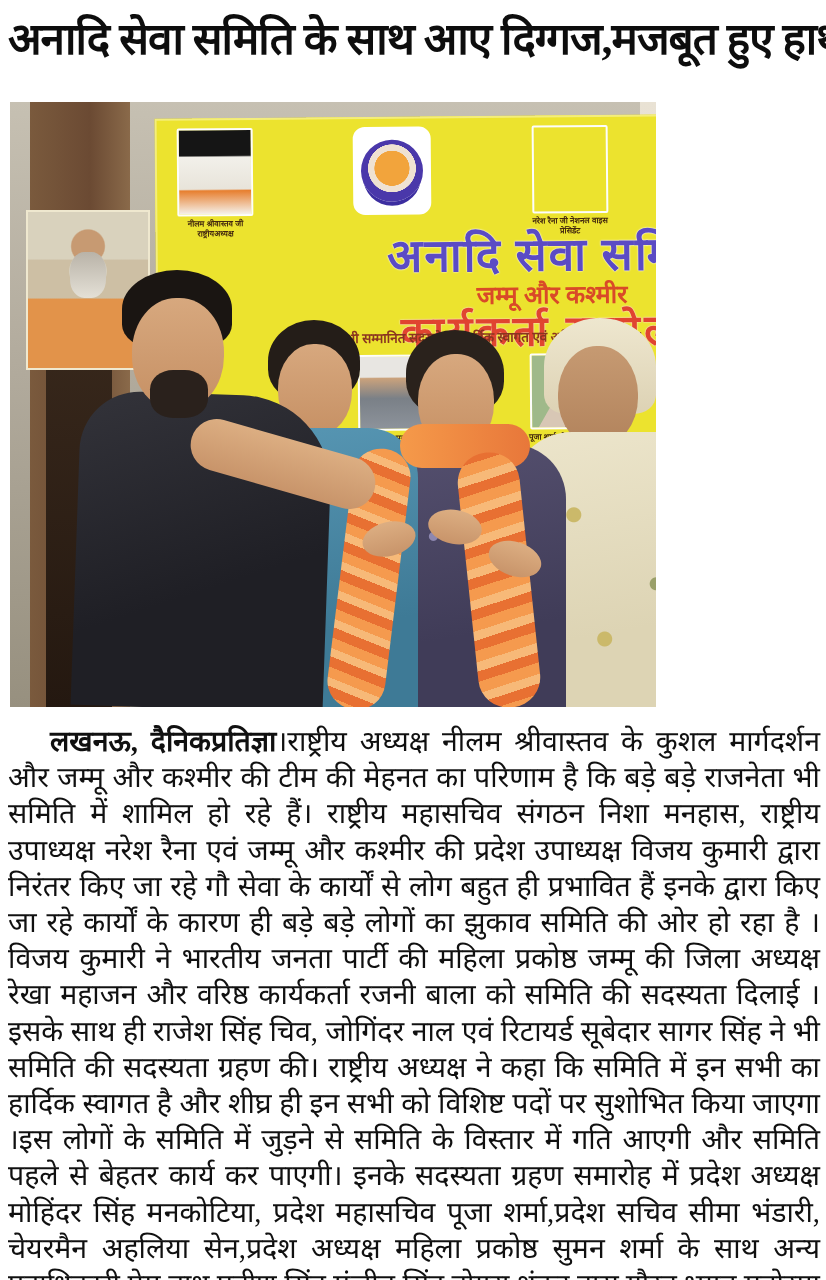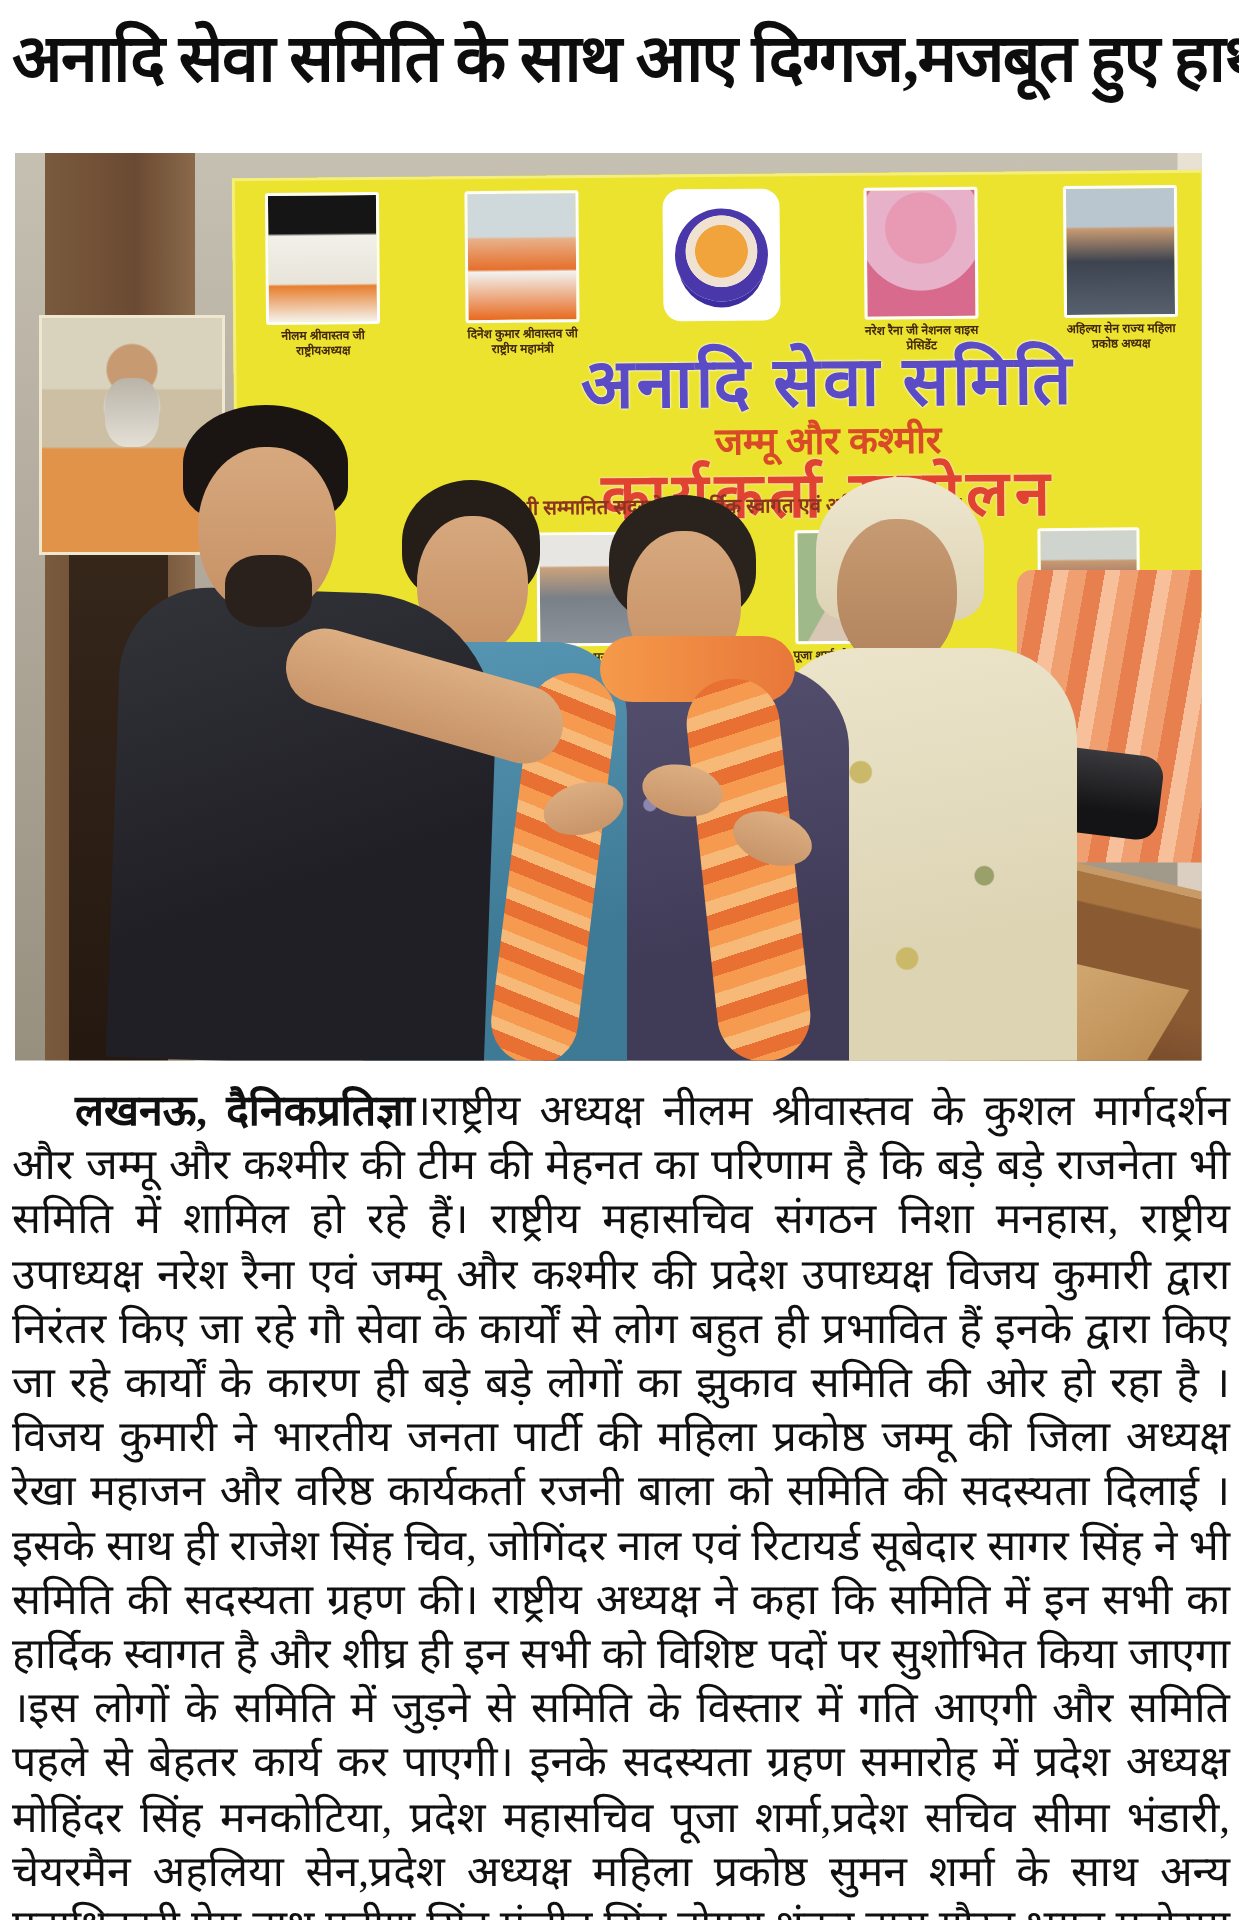--- a/index.html
+++ b/index.html
@@ -8,21 +8,21 @@
     font-family:"Liberation Serif",serif;overflow:hidden;
   }
   
   .headline{
     position:absolute;left:8px;top:12px;width:812px;
     font-size:44px;line-height:56px;font-weight:bold;color:#0d0d0d;
     white-space:nowrap;letter-spacing:-1px;
   }
   
   .photo{
-    position:absolute;left:10px;top:102px;width:791px;height:605px;
+    position:absolute;left:10px;top:102px;width:646px;height:605px;
     background:linear-gradient(180deg,#c6c0b2 0%,#b1aa9c 45%,#97907f 100%);
     overflow:hidden;
   }
   .door-frame{position:absolute;left:20px;top:0;width:100px;height:605px;
     background:linear-gradient(90deg,#7a5a3d,#6b4a33 60%,#8a6a4a);z-index:1;}
   .door-inner{position:absolute;left:36px;top:150px;width:66px;height:455px;
     background:linear-gradient(180deg,#3c2b1e,#241810);z-index:1;}
   .wall-right-strip{position:absolute;right:0;top:0;width:16px;height:605px;
     background:linear-gradient(180deg,#e9e2d4,#d6cabb);z-index:2;}
   
@@ -161,24 +161,20 @@
     <div class="door-inner"></div>
     <div class="wall-right-strip"></div>
 
     <div class="banner">
       <div class="top-row">
         <div class="cell">
           <div class="portrait"></div>
           <div class="caption">नीलम श्रीवास्तव जी राष्ट्रीयअध्यक्ष</div>
         </div>
         <div class="cell">
-          <div class="portrait"></div>
-          <div class="caption">दिनेश कुमार श्रीवास्तव जी राष्ट्रीय महामंत्री</div>
-        </div>
-        <div class="cell">
           <div class="logo-box">
             <div class="emblem"></div>
           </div>
         </div>
         <div class="cell">
           <div class="portrait"></div>
           <div class="caption">नरेश रैना जी नेशनल वाइस प्रेसिडेंट</div>
         </div>
         <div class="cell">
           <div class="portrait"></div>

